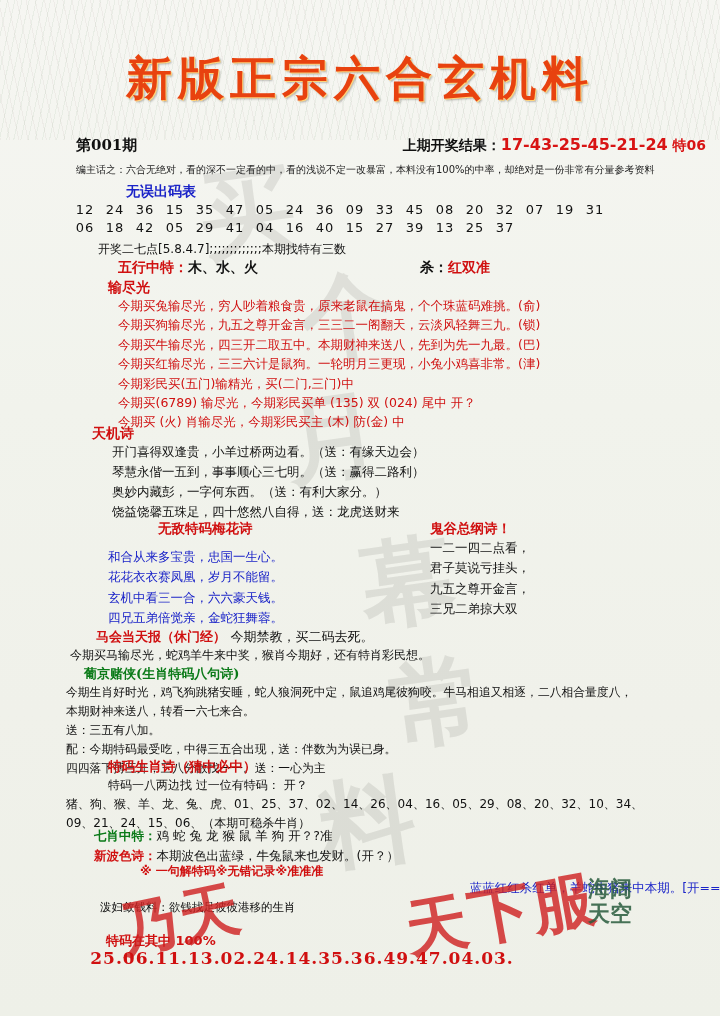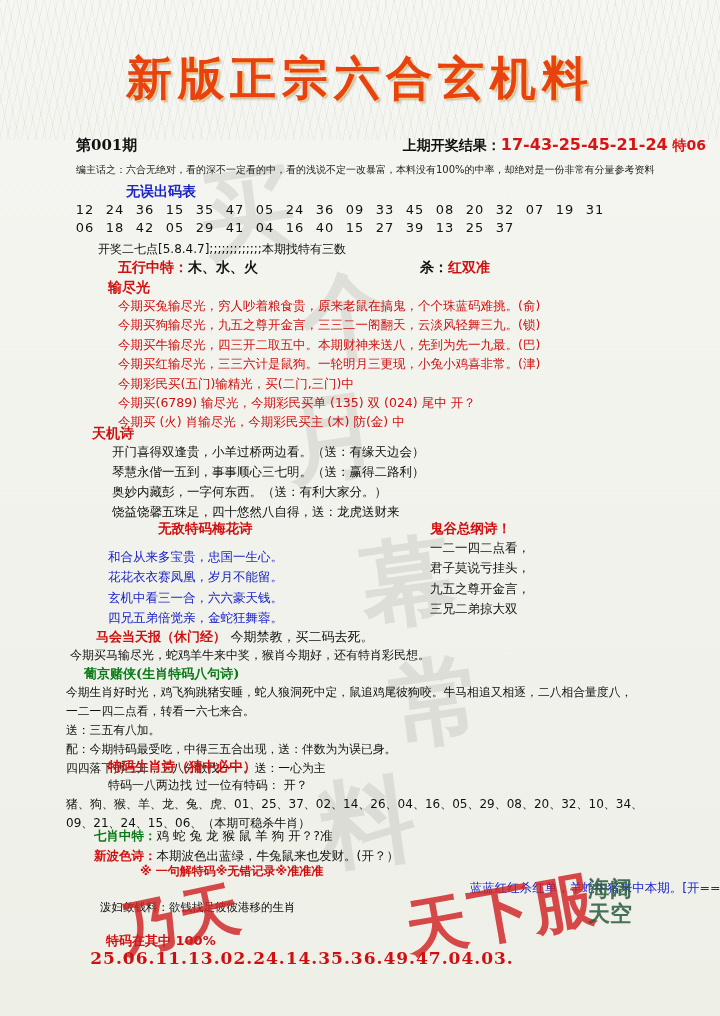--- a/index.html
+++ b/index.html
@@ -210,21 +210,21 @@
 
   <div class="mahui-title sec-title t-red">
     <span>马会当天报（休门经）</span>
     <span class="t-black" style="font-weight:normal;">今期禁教，买二码去死。</span>
   </div>
   <div class="mahui-body">今期买马输尽光，蛇鸡羊牛来中奖，猴肖今期好，还有特肖彩民想。</div>
 
   <div class="putao-title sec-title t-green">葡京赌侠(生肖特码八句诗)</div>
   <div class="putao-body">
     <div>今期生肖好时光，鸡飞狗跳猪安睡，蛇人狼洞死中定，鼠追鸡尾彼狗咬。牛马相追又相逐，二八相合量度八，</div>
-    <div>一二一四二点看，转看一六七来合。</div>
+    <div>本期财神来送八，转看一六七来合。</div>
     <div>送：三五有八加。</div>
     <div>配：今期特码最受吃，中得三五合出现，送：伴数为为误已身。</div>
     <div>四四落下搏三开，三八分散找一一。送：一心为主</div>
   </div>
 
   <div class="tema-title sec-title t-red">特码生肖诗（猜中必中）</div>
   <div class="tema-body">
     <div style="padding-left:42px;">特码一八两边找   过一位有特码：  开？</div>
     <div>猪、狗、猴、羊、龙、兔、虎、01、25、37、02、14、26、04、16、05、29、08、20、32、10、34、</div>
     <div>09、21、24、15、06、（本期可稳杀牛肖）</div>

